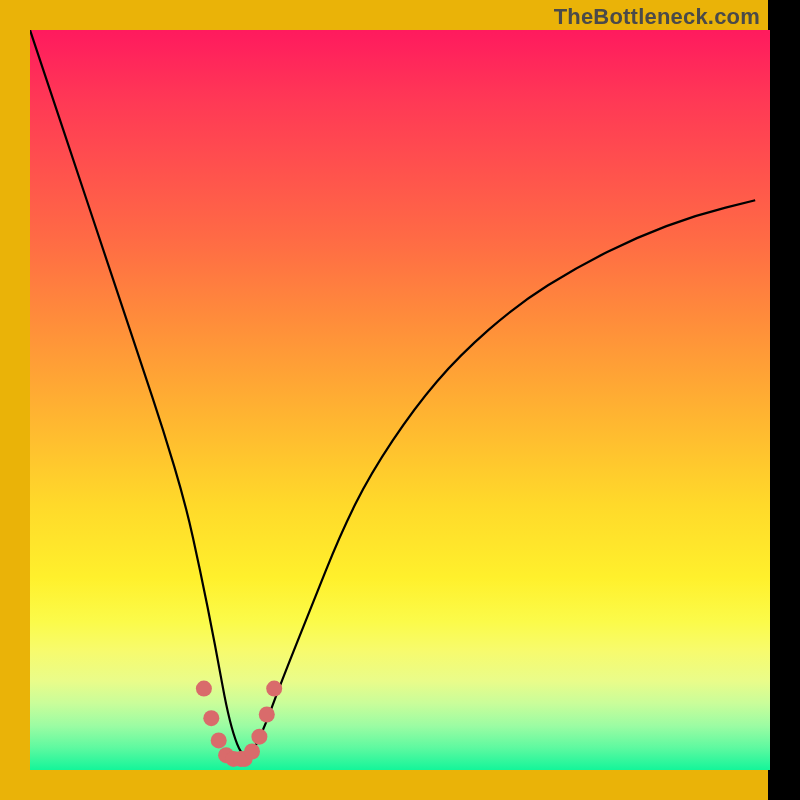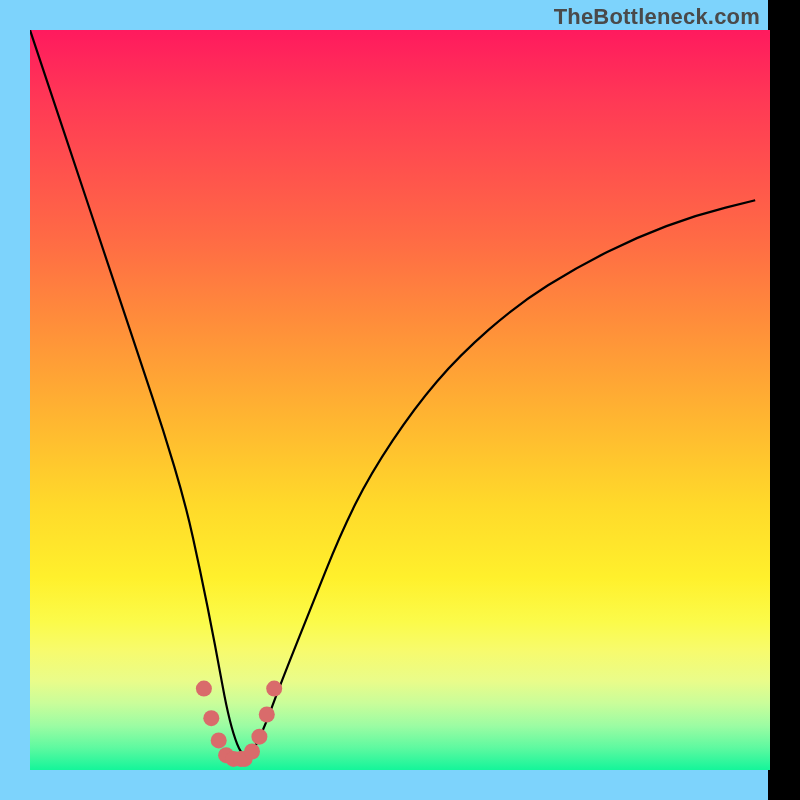--- a/index.html
+++ b/index.html
@@ -8,21 +8,21 @@
     width: 800px;
     height: 800px;
     background: #000;
     font-family: Arial, Helvetica, sans-serif;
     overflow: hidden;
   }
   .frame {
     position: relative;
     width: 768px;
     height: 800px;
-    background: #7dd3fc;
+    background: #eab308;
   }
   .plot {
     position: absolute;
     left: 30px;
     top: 30px;
     width: 740px;
     height: 740px;
     
     background: linear-gradient(
       to bottom,

